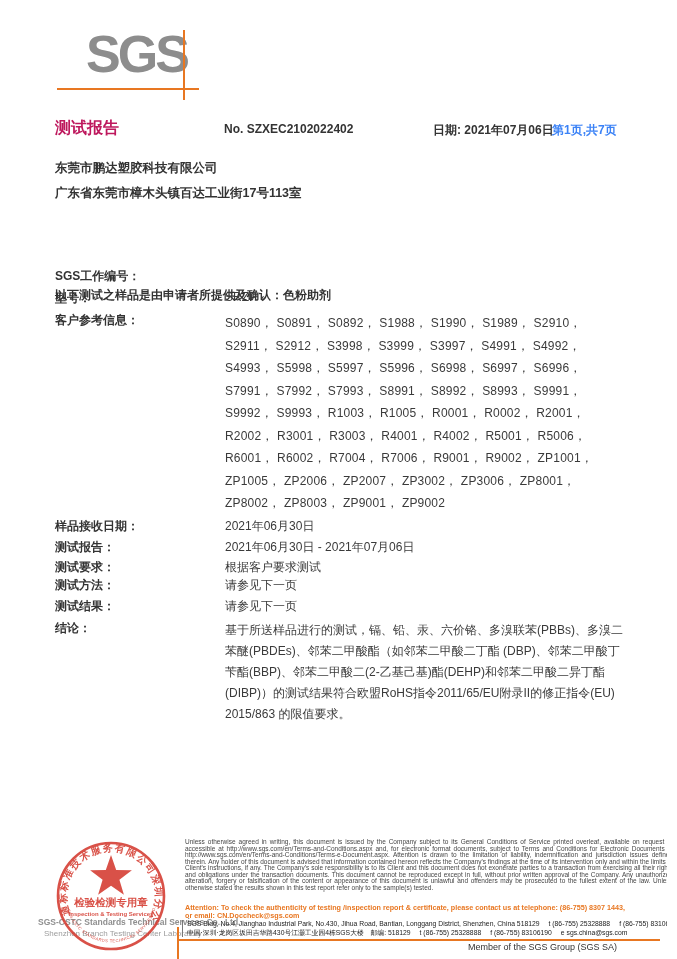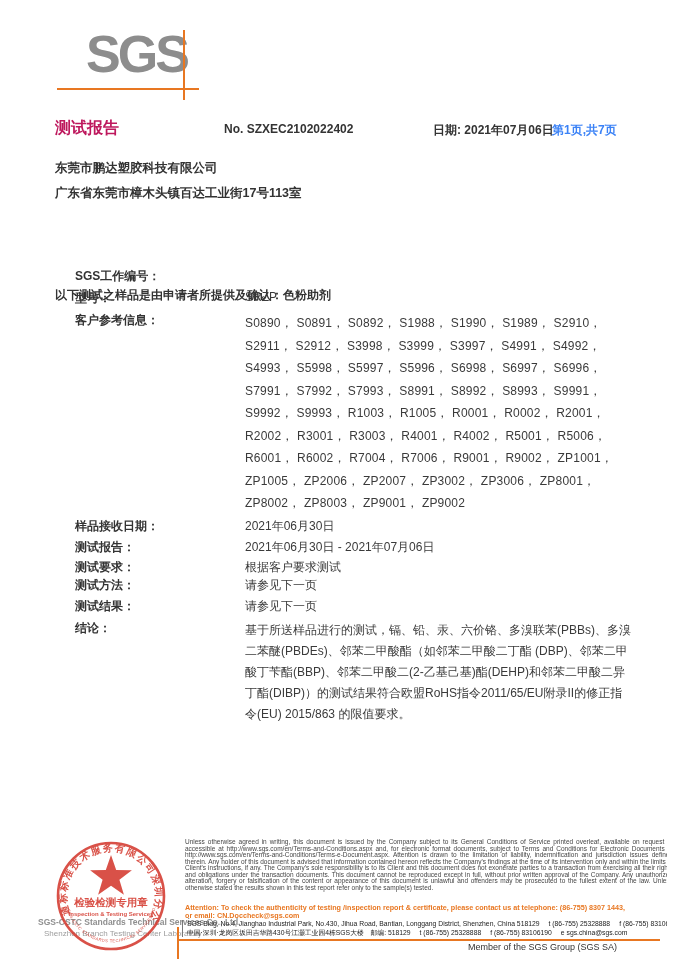--- a/index.html
+++ b/index.html
@@ -16,21 +16,21 @@
   .logo-vline { left:183px; top:30px; width:2px; height:70px; background:#e87722; }
   
   .doc-title { left:55px; top:118px; font-size:16px; font-weight:bold; color:#be185d; }
   .report-no { left:224px; top:122px; font-size:12px; font-weight:bold; color:#333; }
   .report-date { left:416px; top:122px; font-size:12px; font-weight:bold; color:#333;margin-left:17px; }
   .page-info { left:552px; top:122px; font-size:12px; font-weight:bold; color:#3b82f6; }
   .company-name { left:55px; top:160px; font-size:12.5px; font-weight:bold; color:#333; }
   .company-addr { left:55px; top:185px; font-size:12.5px; font-weight:bold; color:#333; }
   
   .intro { left:55px; top:245px; font-size:12px; font-weight:bold; color:#333;margin-top:42px; }
-  .row { left:55px; right:36px; display:flex; font-size:12px;margin-left:20px; }
+  .row { left:55px; right:36px; display:flex; font-size:12px; }
   .row .lbl { width:170px; flex:none; font-weight:bold; color:#333; }
   .row .val { flex:1; color:#3a3a3a; }
   .pre { white-space:pre-line; }
   .codes { line-height:22.5px; letter-spacing:0.2px; }
   .conclusion { line-height:21px; max-width:415px; }
   
   .disclaimer { left:185px; top:839px; width:488px; font-size:6.5px; line-height:6.5px;
     text-align:justify; color:#454545; }
   .attention { left:185px; top:904px; width:488px; font-size:7.2px; line-height:7.6px;
     font-weight:bold; color:#e87722; white-space:pre-line; }

